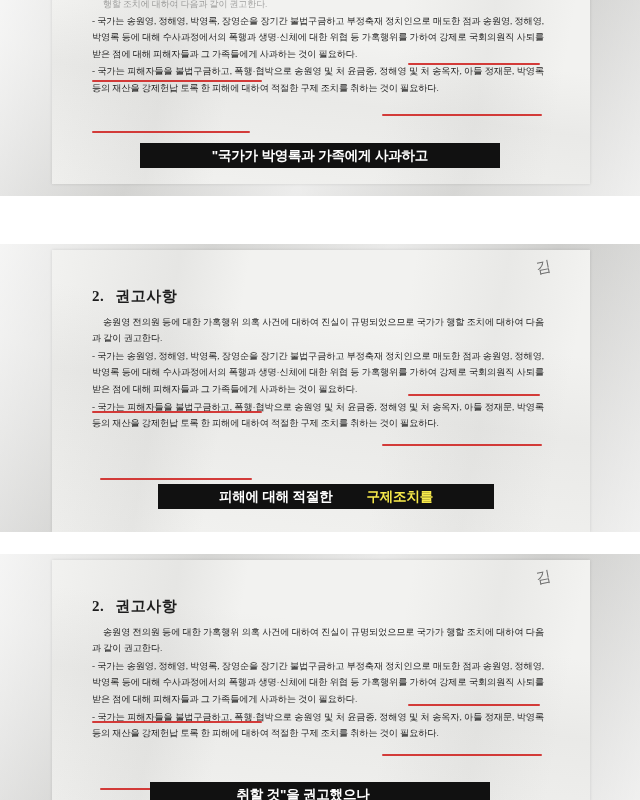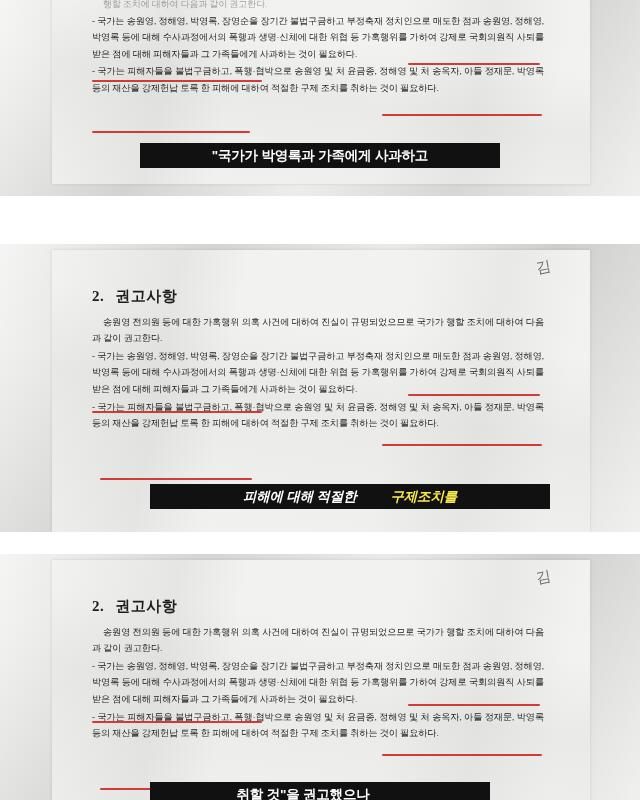--- a/index.html
+++ b/index.html
@@ -166,21 +166,21 @@
       <p class="indent blk">송원영 전의원 등에 대한 가혹행위 의혹 사건에 대하여 진실이 규명되었으므로 국가가 행할 조치에 대하여 다음과 같이 권고한다.</p>
       <p class="dash blk">- 국가는 송원영, 정해영, 박영록, 장영순을 장기간 불법구금하고 부정축재 정치인으로 매도한 점과 송원영, 정해영, 박영록 등에 대해 수사과정에서의 폭행과 생명·신체에 대한 위협 등 가혹행위를 가하여 강제로 국회의원직 사퇴를 받은 점에 대해 피해자들과 그 가족들에게 사과하는 것이 필요하다.</p>
       <p class="dash blk">- 국가는 피해자들을 불법구금하고, 폭행·협박으로 송원영 및 처 윤금종, 정해영 및 처 송옥자, 아들 정재문, 박영록 등의 재산을 강제헌납 토록 한 피해에 대하여 적절한 구제 조치를 취하는 것이 필요하다.</p>
     </div>
 
     <div class="redline" style="left:408px; top:150px; width:132px;"></div>
     <div class="redline" style="left:92px; top:167px; width:170px;"></div>
     <div class="redline" style="left:382px; top:200px; width:160px;"></div>
     <div class="redline" style="left:100px; top:234px; width:152px;"></div>
 
-    <div class="caption" style="left:150px; top:240px; width:400px; height:25px;font-style:italic;">
+    <div class="caption" style="left:158px; top:240px; width:336px; height:25px;">
       <span>피해에 대해 적절한 </span>
         <span class="hl">구제조치를</span>
     </div>
   </div>
 
   <div class="gap" style="top:532px; height:22px;"></div>
 
   <div class="panel" style="top:554px; height:246px;">
     <div class="sheet" style="left:52px; top:6px; width:538px; height:258px;"></div>
     <div class="scribble" style="left:536px; top:14px;">김</div>

